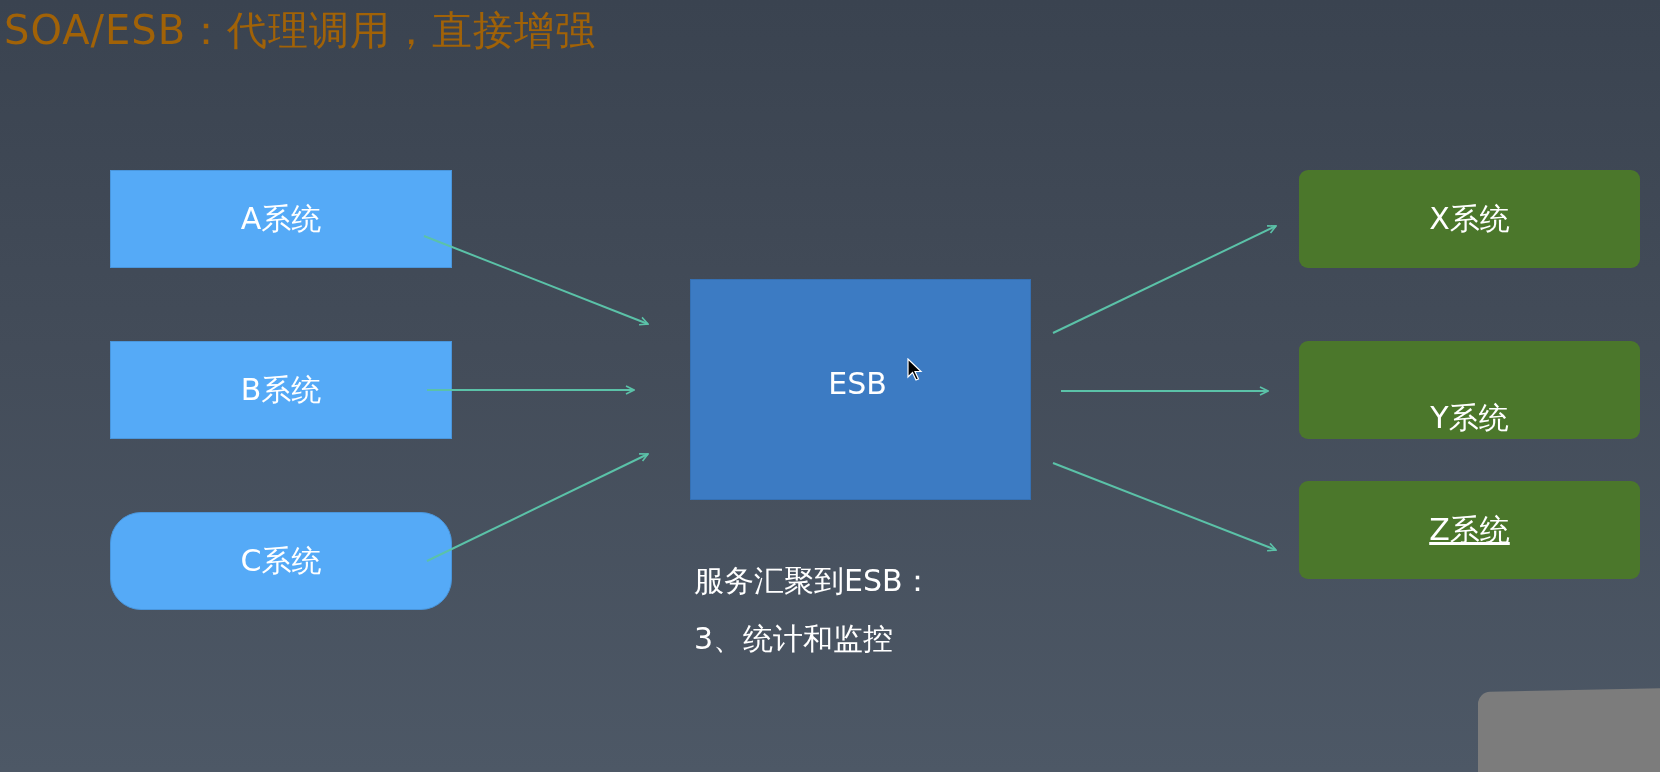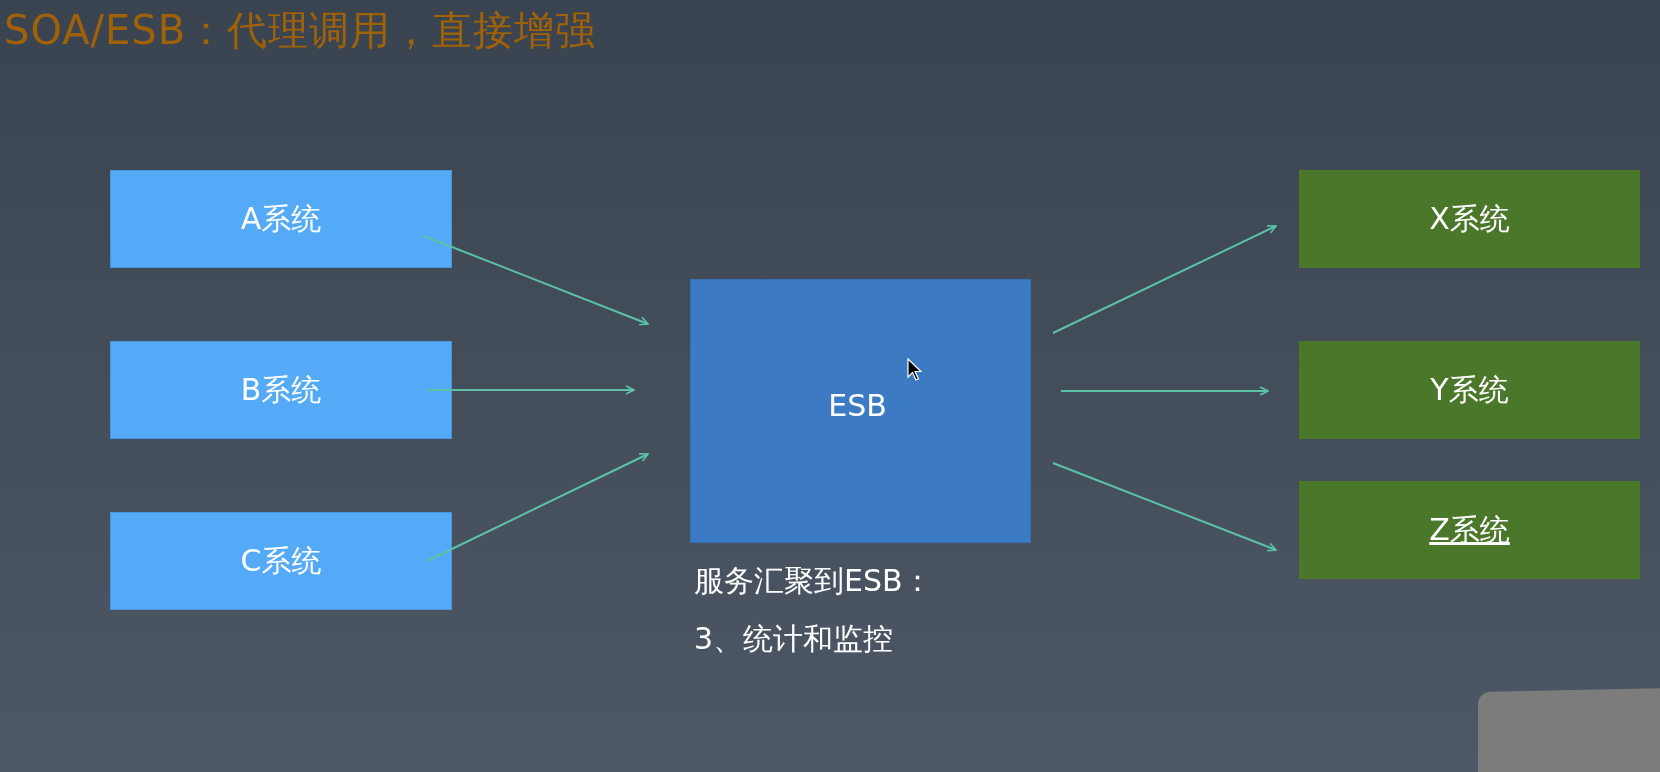--- a/index.html
+++ b/index.html
@@ -12,22 +12,22 @@
     .title {
       position: absolute; left: 4px; top: 2px;
       font-size: 40px; line-height: 56px; letter-spacing: 1px;
       color: #a16207; white-space: nowrap;
     }
     .box {
       position: absolute; display: flex; align-items: center; justify-content: center;
       font-size: 30px; color: #ffffff; box-sizing: border-box;
     }
     .src { background: #55aaf7; left: 70px; width: 342px; height: 98px; border: 1px solid #4a96dc; margin-left: 40px; }
-    .tgt { background: #4b772b; left: 1299px; width: 341px; height: 98px; }
-    .esb { background: #3c7bc3; left: 690px; top: 279px; width: 341px; height: 264px; border: 1px solid #3570b3; }
+    .tgt { background: #4b772b; left: 1299px; width: 341px; height: 98px; border-radius: 9px; }
+    .esb { background: #3c7bc3; left: 690px; top: 279px; width: 341px; height: 221px; border: 1px solid #3570b3; }
     .esb span { position: relative; top: -6px; left: -3px; }
     svg.arrows { position: absolute; left: 0; top: 0; }
     .notes {
       position: absolute; left: 694px; top: 552px;
       font-size: 30px; line-height: 58px; color: #ffffff; white-space: nowrap;
     }
     .cursor { position: absolute; left: 907px; top: 358px; }
     .overlay {
       position: absolute; left: 1478px; top: 692px; width: 190px; height: 90px;
       background: #7c7c7c; border-top-left-radius: 12px;
@@ -38,32 +38,32 @@
 <body>
 
 <div class="title">SOA/ESB：代理调用，直接增强</div>
 
 <div class="box src" style="top:170px;">
   <span>A系统</span>
 </div>
 <div class="box src" style="top:341px;">
   <span>B系统</span>
 </div>
-<div class="box src" style="top:512px;">
+<div class="box src" style="top:512px;border-radius:31px;">
   <span>C系统</span>
 </div>
 
 <div class="box esb">
   <span>ESB</span>
 </div>
 
 <div class="box tgt" style="top:170px;">
   <span>X系统</span>
 </div>
-<div class="box tgt" style="top:341px;">
+<div class="box tgt" style="top:341px;align-items:flex-end;">
   <span>Y系统</span>
 </div>
 <div class="box tgt" style="top:481px;text-decoration:underline;">
   <span>Z系统</span>
 </div>
 
 <svg class="arrows" width="1660" height="772">
   <defs>
     <marker id="ah" markerWidth="10" markerHeight="10" refX="9" refY="5" orient="auto" markerUnits="userSpaceOnUse">
       <path d="M1,1 L9,5 L1,9" fill="none" stroke="#5bc2a8" stroke-width="1.6"></path>

